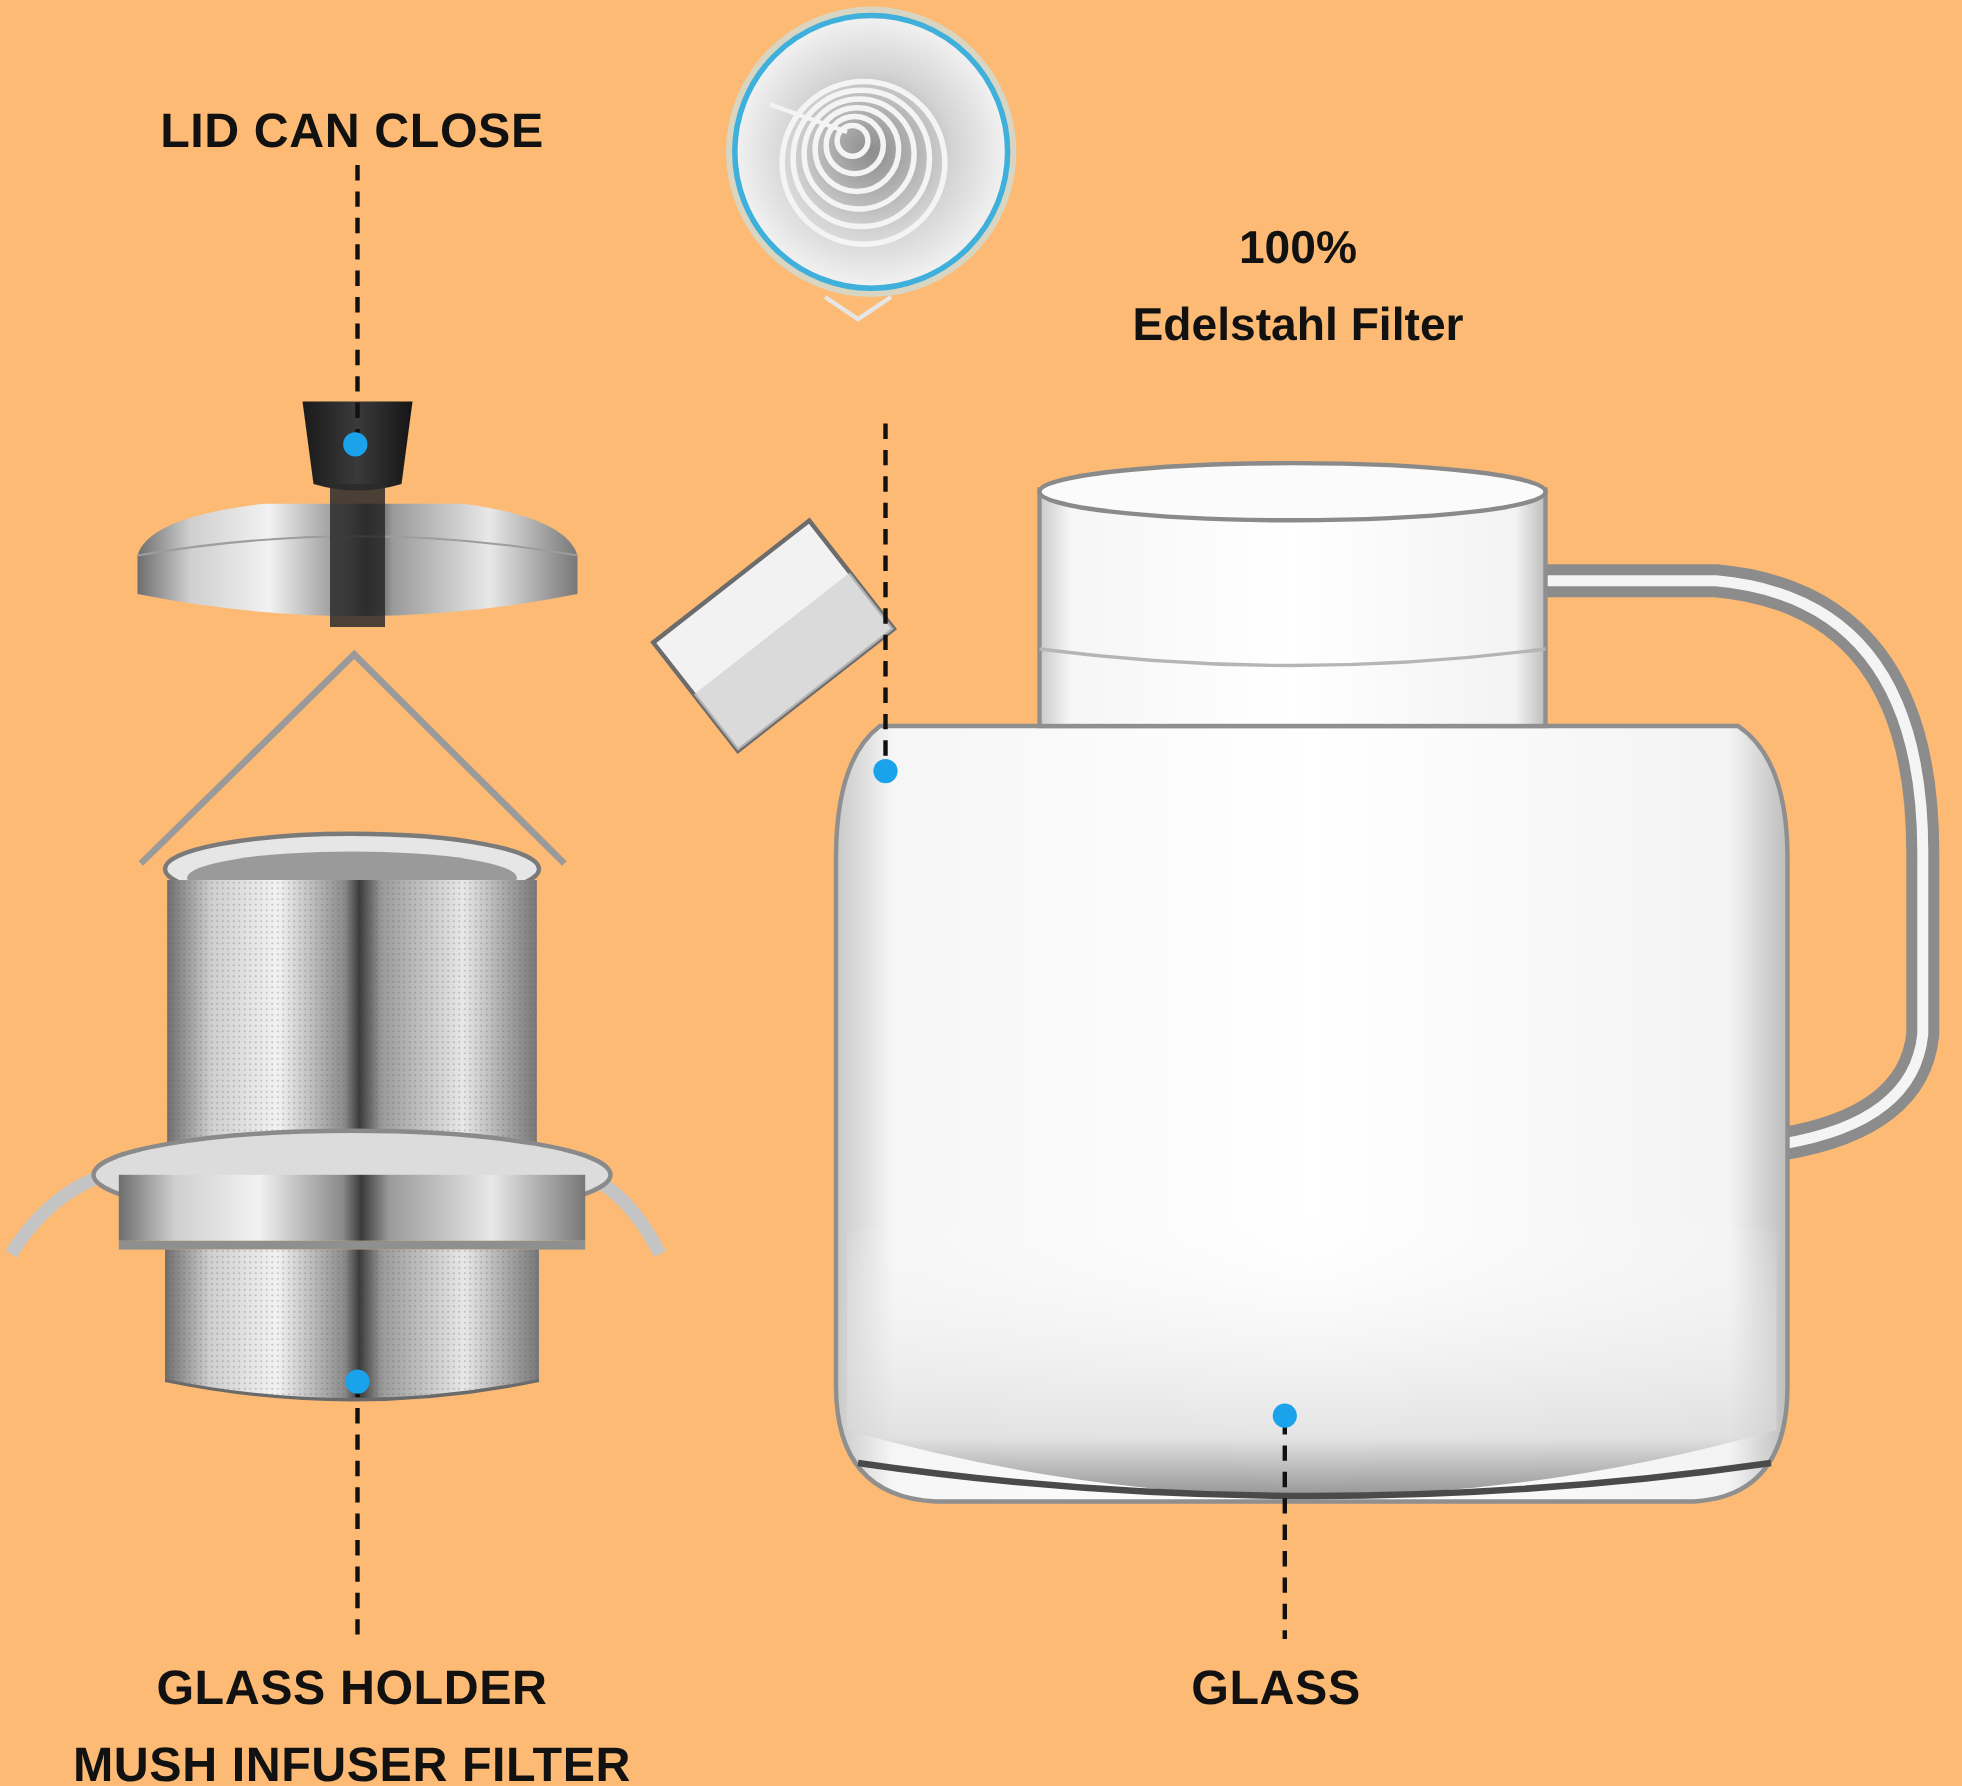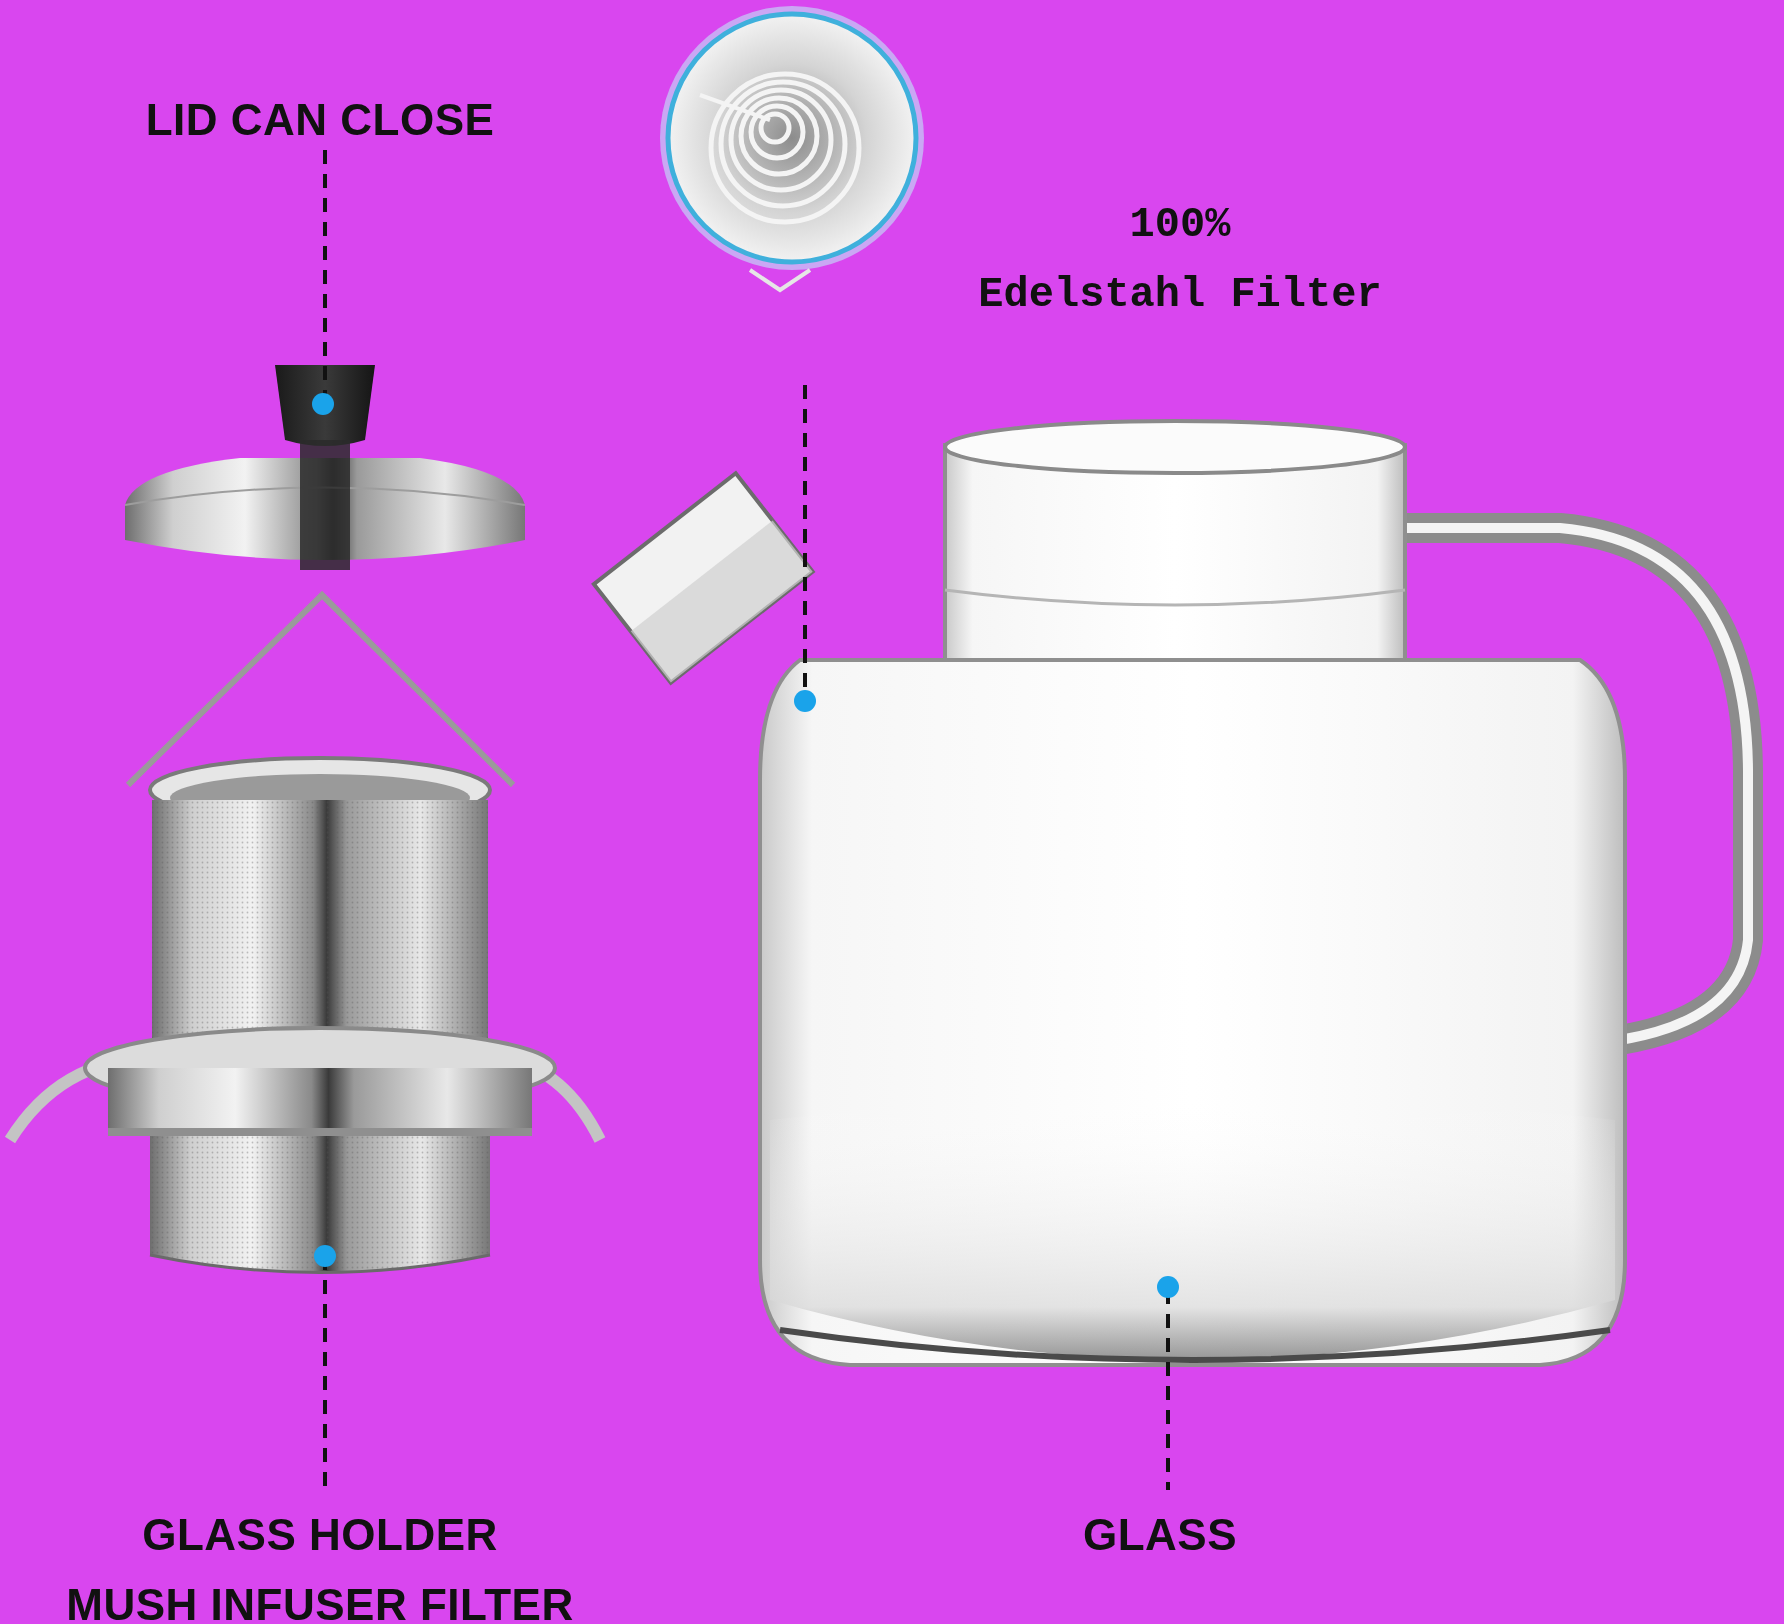--- a/index.html
+++ b/index.html
@@ -1,20 +1,20 @@
 <!DOCTYPE html>
 <html><head>
 <meta charset="utf-8">
 <style>
   html, body { margin: 0; padding: 0; background: #ffffff; }
-  #stage { position: relative; width: 1784px; height: 1624px; overflow: hidden; background: #d946ef; font-family: "Liberation Sans", sans-serif; }
+  #stage { position: relative; width: 1784px; height: 1624px; overflow: hidden; background: #fdba74; font-family: "Liberation Sans", sans-serif; }
   svg.art { position: absolute; left: 0; top: 0; }
   .label { position: absolute; color: #111111; font-weight: bold; text-align: center; white-space: nowrap; }
   .label.caps { font-family: "Liberation Sans", sans-serif; font-size: 44px; letter-spacing: 0.5px; }
-  .label.mixed { font-family: Liberation Mono, monospace; font-size: 42px; line-height: 64px; }
+  .label.mixed { font-family: Liberation Sans, sans-serif; font-size: 42px; line-height: 64px; }
   .label div { line-height: 70px; }
 </style>
 </head>
 <body>
 
 <div id="stage">
 
   <svg class="art" width="1784" height="1624" viewBox="0 0 1784 1624">
     <defs>
       <linearGradient id="steel" x1="0" x2="1" y1="0" y2="0">

